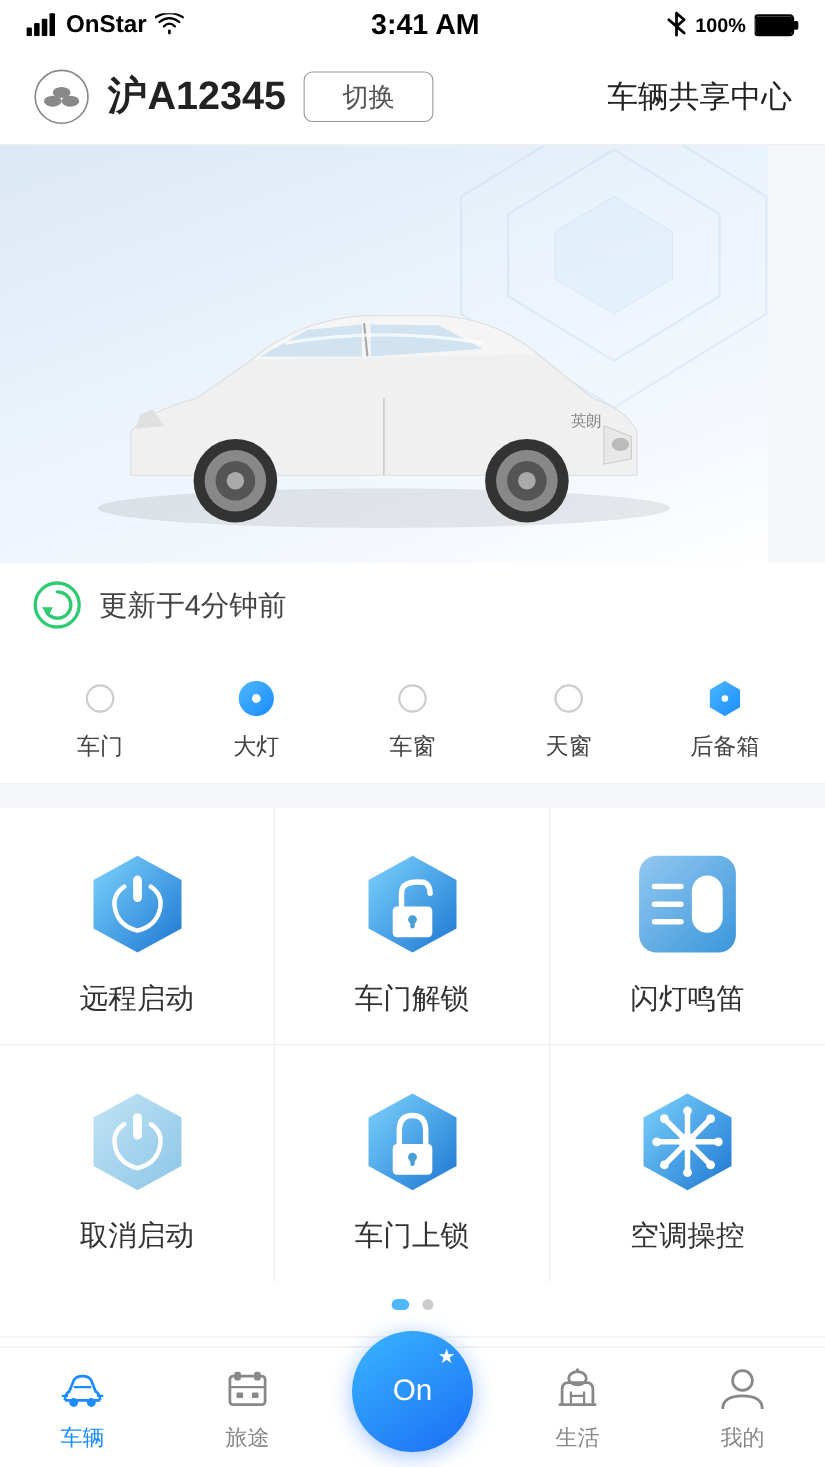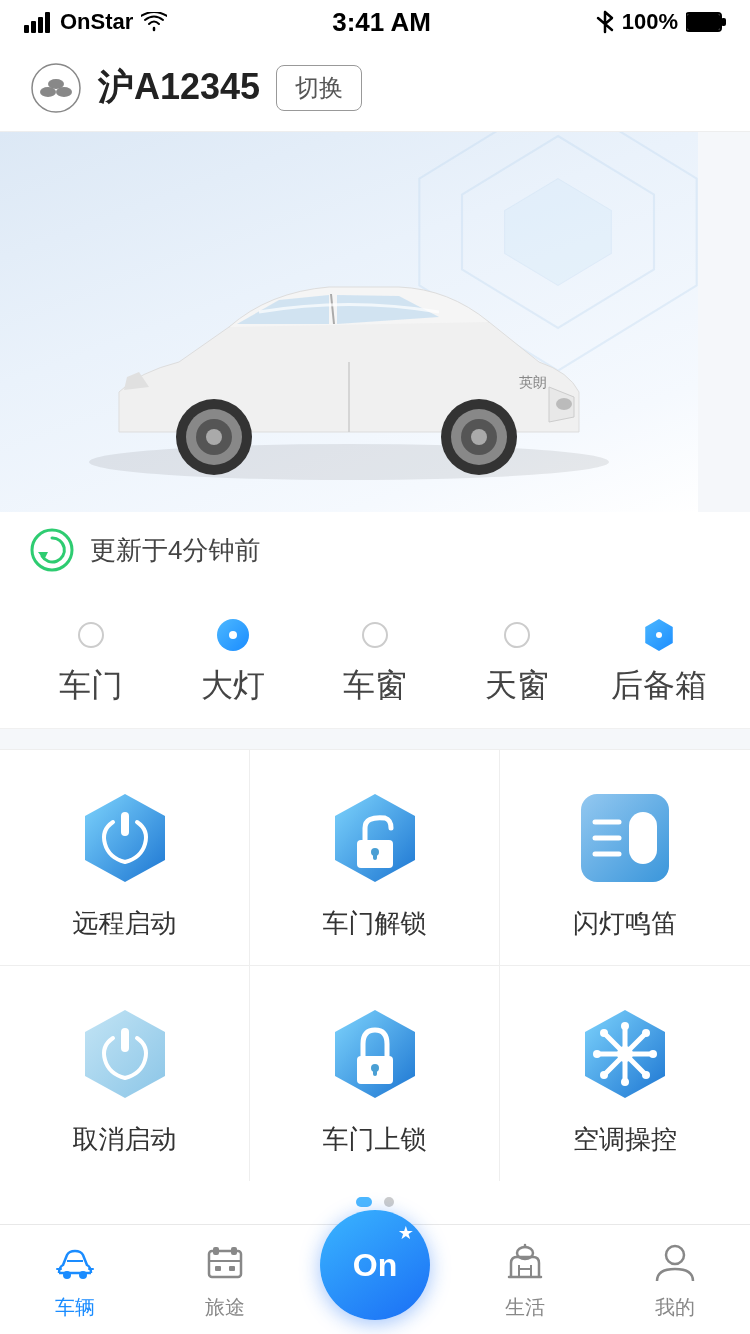--- a/index.html
+++ b/index.html
@@ -19,21 +19,21 @@
       background: #fff;
       display: flex;
       align-items: center;
       justify-content: space-between;
       padding: 0 24px;
       font-size: 24px;
       font-weight: 600;
     }
     .status-left { display: flex; align-items: center; gap: 8px; font-size: 22px; }
     .status-center { font-size: 26px; font-weight: 600; }
-    .status-right { display: flex; align-items: center; gap: 8px; font-size: 22px; }
+    .status-right { display: flex; align-items: flex-end; gap: 8px; font-size: 18px; }
 
     
     .header {
       background: #fff;
       height: 88px;
       display: flex;
       align-items: center;
       justify-content: space-between;
       padding: 0 30px;
       border-bottom: 1px solid #eee;
@@ -44,21 +44,21 @@
       height: 52px;
     }
     .plate-number {
       font-size: 36px;
       font-weight: 600;
       color: #222;
     }
     .switch-btn {
       border: 1.5px solid #999;
       border-radius: 8px;
-      padding: 6px 18px;
+      padding: 6px 34px;
       font-size: 24px;
       color: #555;
       background: #fff;
       cursor: pointer;
     }
     .header-right {
       font-size: 28px;
       color: #222;
     }
 
@@ -145,21 +145,21 @@
     .dot-active-hex {
       width: 32px;
       height: 32px;
       background: linear-gradient(135deg, #4db8ff, #1a8cff);
       clip-path: polygon(50% 0%, 93% 25%, 93% 75%, 50% 100%, 7% 75%, 7% 25%);
       display: flex;
       align-items: center;
       justify-content: center;
     }
     .status-label {
-      font-size: 32px;
+      font-size: 21px;
       color: #444;
       font-family: Liberation Mono, monospace;
     }
 
     
     .section-divider {
       background: #f5f7fa;
       height: 20px;
     }
     .control-grid {
@@ -273,22 +273,22 @@
       display: flex;
       flex-direction: column;
       align-items: center;
       justify-content: center;
       margin-top: -30px;
       box-shadow: 0 4px 20px rgba(26,110,245,0.4);
       position: relative;
     }
     .nav-center-text {
       color: #fff;
-      font-size: 32px;
-      font-weight: 700;
+      font-size: 27px;
+      font-weight: 400;
       line-height: 1;
     }
     .nav-center-star {
       position: absolute;
       top: 12px;
       right: 16px;
       font-size: 18px;
       color: #fff;
     }
 
@@ -336,20 +336,21 @@
 
     <svg class="buick-logo" viewBox="0 0 52 52">
       <circle cx="26" cy="26" r="24" fill="none" stroke="#888" stroke-width="1.5"></circle>
       <ellipse cx="26" cy="22" rx="8" ry="5" fill="#888"></ellipse>
       <ellipse cx="18" cy="30" rx="8" ry="5" fill="#888"></ellipse>
       <ellipse cx="34" cy="30" rx="8" ry="5" fill="#888"></ellipse>
     </svg>
     <span class="plate-number">沪A12345</span>
     <button class="switch-btn">切换</button>
   </div>
+  <div class="header-right">车辆共享中心</div>
 </div>
 
 <div class="hero">
 
   <svg class="hero-diamond" viewBox="0 0 300 300">
     <polygon points="150,20 280,100 280,200 150,280 20,200 20,100" fill="none" stroke="#b8d4ee" stroke-width="2"></polygon>
     <polygon points="150,60 240,115 240,185 150,240 60,185 60,115" fill="none" stroke="#b8d4ee" stroke-width="2"></polygon>
     <polygon points="150,100 200,130 200,170 150,200 100,170 100,130" fill="#d0e8f8" stroke="#b8d4ee" stroke-width="1"></polygon>
   </svg>
 

